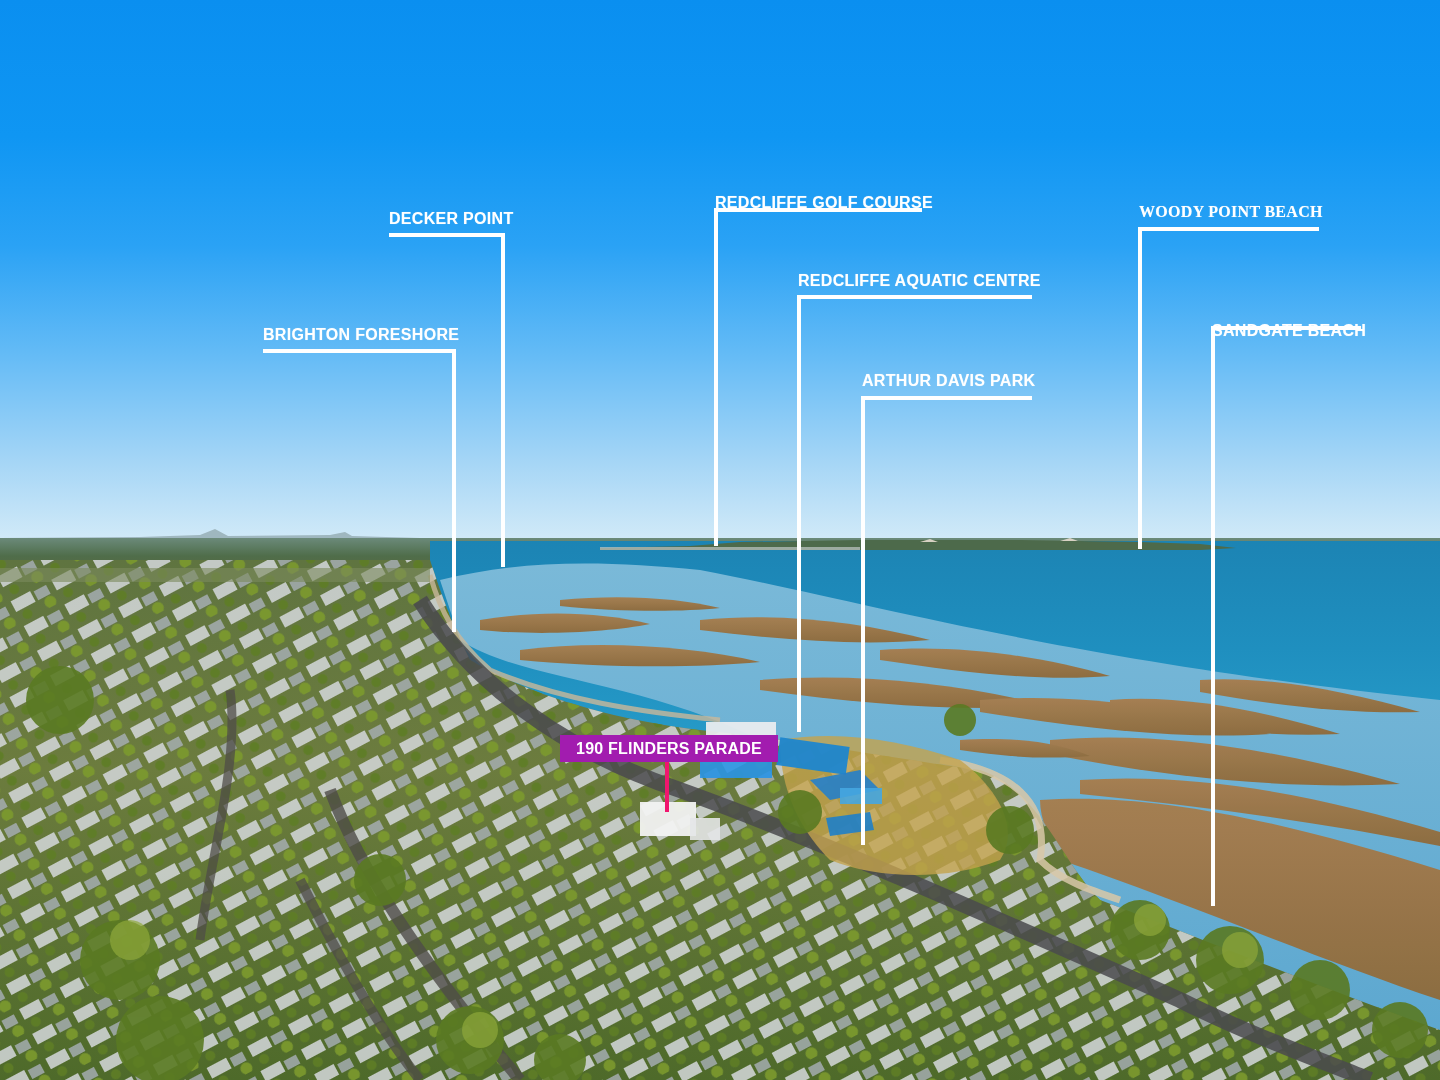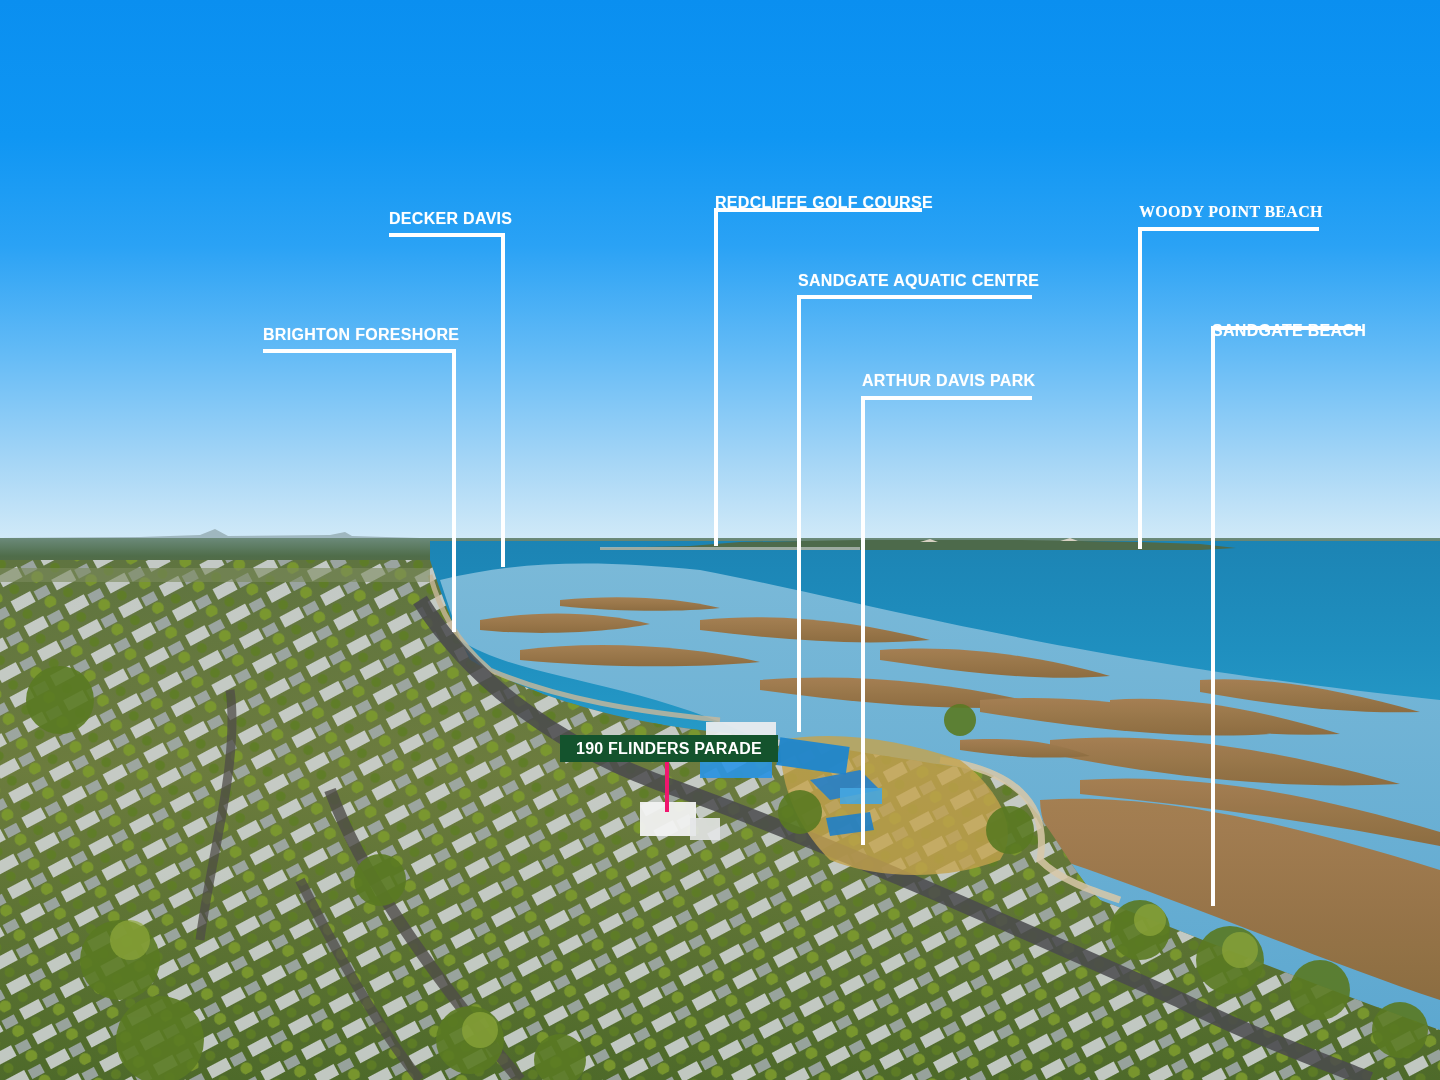--- a/index.html
+++ b/index.html
@@ -11,21 +11,21 @@
     .far-land { position: absolute; left: 0; top: 538px; width: 1440px; height: 30px;
       background: linear-gradient(180deg, #6b8a7a 0%, #4f6d4a 60%, #566b44 100%); }
     .sea { position: absolute; left: 430px; top: 541px; width: 1010px; height: 540px;
       background: linear-gradient(180deg, #1c84b4 0%, #1f8fbf 20%, #2aa0cc 45%, #3fb0d8 70%, #59bedd 100%); }
     .flats { position: absolute; left: 0; top: 0; width: 1440px; height: 1080px; }
     .land { position: absolute; left: 0; top: 0; width: 1440px; height: 1080px; }
     .callout-layer { position: absolute; inset: 0; pointer-events: none; }
     .label { position: absolute; color: #ffffff; font-weight: 700; font-size: 16px; letter-spacing: 0.3px; white-space: nowrap; text-shadow: 0 0 1px rgba(255,255,255,0.4); pointer-events: auto; }
     .hline { position: absolute; height: 4px; background: #ffffff; }
     .vline { position: absolute; width: 4px; background: #ffffff; }
-    .subject { position: absolute; left: 560px; top: 735px; width: 218px; height: 27px; background: #14532d; color: #fff; font-weight: 700; font-size: 16px; line-height: 27px; text-align: center; letter-spacing: 0.2px; pointer-events: auto; }
+    .subject { position: absolute; left: 560px; top: 735px; width: 218px; height: 27px; background: #a21caf; color: #fff; font-weight: 700; font-size: 16px; line-height: 27px; text-align: center; letter-spacing: 0.2px; pointer-events: auto; }
     .subject-stem { position: absolute; left: 665px; top: 762px; width: 4px; height: 50px; background: #f0166e; }
     .logo { position: absolute; left: 1236px; top: 998px; width: 162px; height: 56px; pointer-events: auto; }
     .logo-word { position: absolute; left: 0; top: -4px; font-family: "DejaVu Sans", sans-serif; font-size: 36px; font-weight: 400; color: rgba(255,255,255,0.78); letter-spacing: -1px; }
     .logo-sub { position: absolute; left: 44px; top: 30px; font-family: "DejaVu Sans", sans-serif; font-size: 18px; color: rgba(255,255,255,0.82); }
     .logo-box { position: absolute; left: 127px; top: 1px; width: 52px; height: 52px; background: rgba(255,255,255,0.72); }
     .logo-w { position: absolute; left: 0; top: 2px; width: 52px; text-align: center; font-family: "DejaVu Sans", sans-serif; font-size: 38px; color: #ffffff; font-weight: 300; }
     .logo-underline { position: absolute; left: 6px; bottom: 8px; width: 40px; height: 2px; background: #fff; }
   </style>
 </head>
 <body>
@@ -145,33 +145,33 @@
 
   <div class="callout-layer">
 
     <div>
       <span class="label" style="left:263px; top:326px;">BRIGHTON FORESHORE</span>
       <div class="hline" style="left:263px; top:349px; width:193px;"></div>
       <div class="vline" style="left:452px; top:349px; height:283px;"></div>
     </div>
 
     <div>
-      <span class="label" style="left:389px; top:210px;">DECKER DAVIS</span>
+      <span class="label" style="left:389px; top:210px;">DECKER POINT</span>
       <div class="hline" style="left:389px; top:233px; width:116px;"></div>
       <div class="vline" style="left:501px; top:233px; height:334px;"></div>
     </div>
 
     <div>
       <span class="label" style="left:715px; top:194px;">REDCLIFFE GOLF COURSE</span>
       <div class="hline" style="left:714px; top:208px; width:208px;"></div>
       <div class="vline" style="left:714px; top:208px; height:338px;"></div>
     </div>
 
     <div>
-      <span class="label" style="left:798px; top:272px;">SANDGATE AQUATIC CENTRE</span>
+      <span class="label" style="left:798px; top:272px;">REDCLIFFE AQUATIC CENTRE</span>
       <div class="hline" style="left:797px; top:295px; width:235px;"></div>
       <div class="vline" style="left:797px; top:295px; height:437px;"></div>
     </div>
 
     <div>
       <span class="label" style="left:862px; top:372px;">ARTHUR DAVIS PARK</span>
       <div class="hline" style="left:861px; top:396px; width:171px;"></div>
       <div class="vline" style="left:861px; top:396px; height:449px;"></div>
     </div>
 

